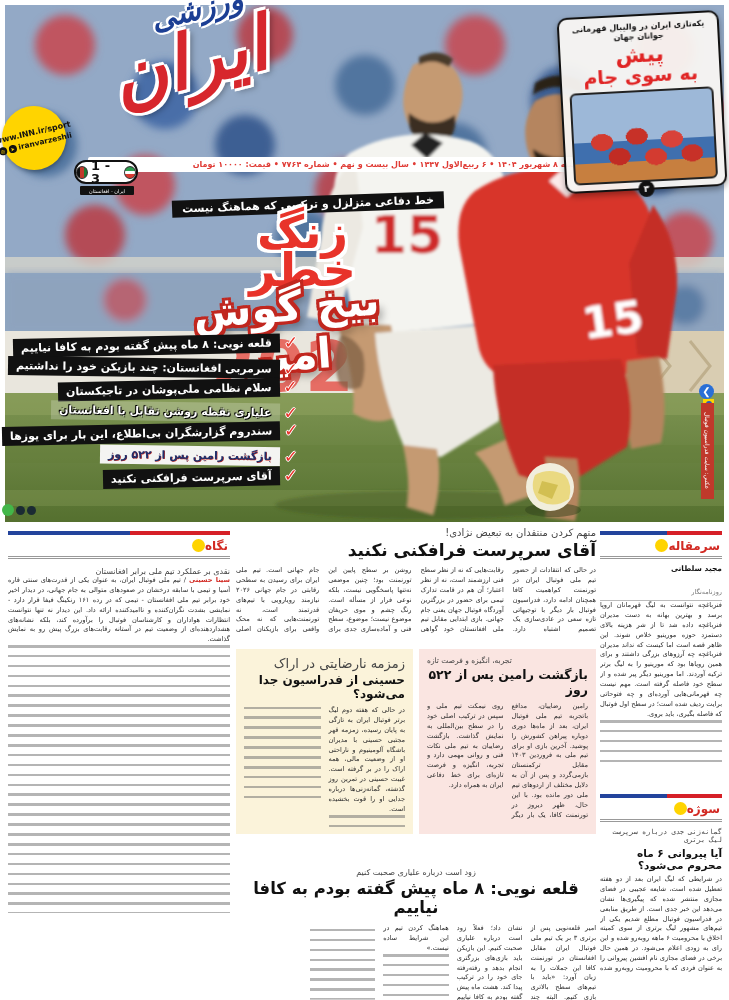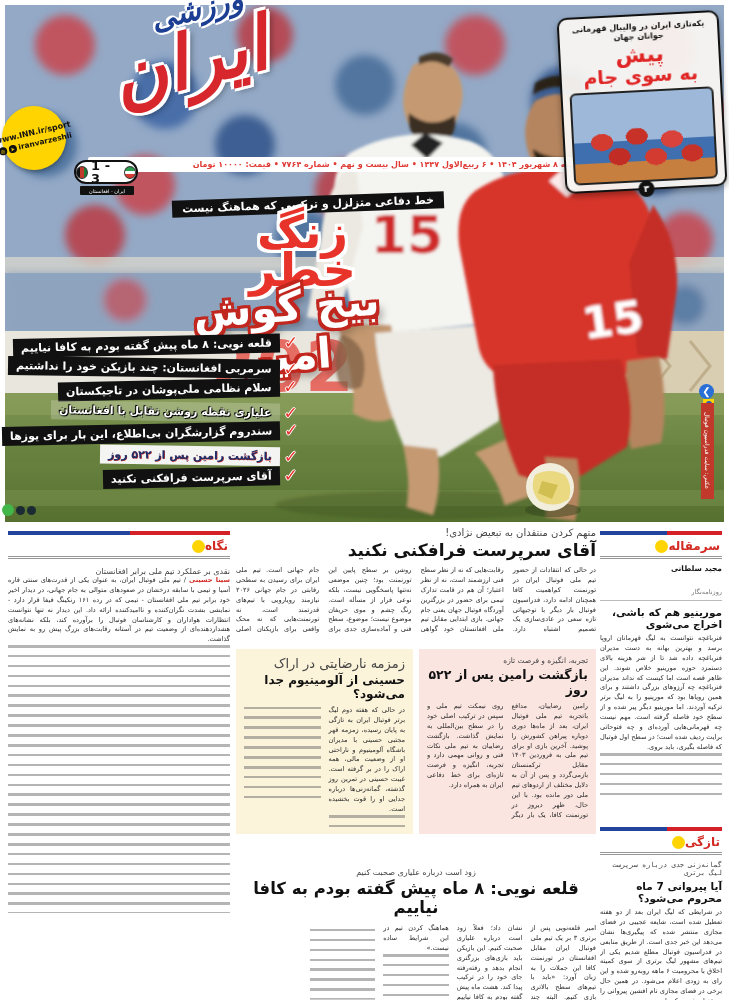--- a/index.html
+++ b/index.html
@@ -86,21 +86,21 @@
      font-size:10px;font-weight:bold;display:flex;align-items:center;justify-content:center;}
   #creditSq{left:703px;top:399px;width:11px;height:10px;background:#ffd400;display:flex;align-items:center;justify-content:center;}
   #creditSq i{width:6px;height:6px;border-radius:50%;background:#2a58c0;}
   #photoIcons{left:2px;top:504px;display:flex;gap:2px;align-items:center;}
   #photoIcons .c1{width:12px;height:12px;border-radius:50%;background:#43b649;}
   #photoIcons .c2,#photoIcons .c3{width:9px;height:9px;border-radius:50%;background:#1b2b33;}
 
   
   .col-head{display:flex;flex-direction:column;}
   .bar{height:4px;background:linear-gradient(90deg,#23449c 0 55%,#d62027 55% 100%);}
-  .secrow{display:flex;align-items:flex-end;justify-content:flex-end;padding:4px 2px 3px;direction:ltr;}
+  .secrow{display:flex;align-items:flex-start;justify-content:flex-end;padding:4px 2px 3px;direction:ltr;}
   .secdot{width:13px;height:13px;border-radius:50%;background:#ffd400;}
   .seclabel{color:#d22a23;font-weight:bold;font-size:12px;direction:rtl;}
   .dbl{border-top:1px solid #999;border-bottom:1px solid #999;height:3px;}
   .rule{border-top:1px solid #bbb;}
 
   .kick2{font-size:7.5px;color:#444;direction:rtl;}
   .hl-md{font-weight:bold;color:#111;direction:rtl;}
   .body-t{font-size:6.6px;line-height:1.5;color:#2b2b2b;direction:rtl;text-align:justify;margin:0;}
   .tfill{background:repeating-linear-gradient(to bottom,#6a6a6a 0 2.6px,transparent 2.6px 9.9px);opacity:.5;}
   .cols{column-fill:auto;overflow:hidden;direction:rtl;}
@@ -125,21 +125,21 @@
   #artA .kick2{text-align:right;font-size:10px;}
   #artA .hl{font-size:17px;text-align:right;margin:2px 0 6px;}
   #artA .cols{column-count:4;column-gap:9px;height:72px;}
 
   #artC{left:236px;top:649px;width:177px;height:185px;background:#fbf3da;padding:7px 8px;}
   #artC .kick2{font-size:13px;text-align:right;}
   #artC .hl{font-size:12px;text-align:right;margin:2px 0 5px;}
   #artC .cols{column-count:2;column-gap:8px;height:128px;}
 
   #artB{left:419px;top:649px;width:177px;height:185px;background:#fae5e1;padding:7px 8px;}
-  #artB .kick2{font-size:7.5px;text-align:right;}
+  #artB .kick2{font-size:7.5px;text-align:left;}
   #artB .hl{font-size:12.5px;text-align:right;margin:2px 0 5px;}
   #artB .cols{column-count:2;column-gap:8px;height:128px;}
 
   #artD{left:236px;top:868px;width:360px;height:158px;}
   #artD .kick2{text-align:center;font-size:8px;}
   #artD .hl{font-size:16.5px;text-align:center;margin:2px 0 7px;}
   #artD .cols{column-count:5;column-gap:8px;height:104px;}
 </style>
 </head>
 <body>
@@ -348,52 +348,51 @@
     <div id="editorial">
       <div class="bar"></div>
       <div class="secrow">
         <span class="secdot"></span>
         <span class="seclabel">سرمقاله</span>
       </div>
       <div class="dbl"></div>
       <div class="byl">مجید سلطانی</div>
       <div class="role">روزنامه‌نگار</div>
       <div class="rule"></div>
-      <div class="hl hl-md">مورینیو هم که باشی، اخراج می‌شوی</div>
       <div class="cols" style="column-count:1;height:185px;">
         <p class="body-t">فنرباغچه نتوانست به لیگ قهرمانان اروپا برسد و بهترین بهانه به دست مدیران فنرباغچه داده شد تا از شر هزینه بالای دستمزد حوزه مورینیو خلاص شوند. این ظاهر قصه است اما کیست که نداند مدیران فنرباغچه چه آرزوهای بزرگی داشتند و برای همین رویاها بود که مورینیو را به لیگ برتر ترکیه آوردند. اما مورینیو دیگر پیر شده و از سطح خود فاصله گرفته است. مهم نیست چه قهرمانی‌هایی آورده‌ای و چه فتوحاتی برایت ردیف شده است؛ در سطح اول فوتبال که فاصله بگیری، باید بروی.</p>
         <div class="tfill" style="height:48px;"></div>
       </div>
     </div>
     <div id="subject">
       <div class="bar"></div>
       <div class="secrow">
         <span class="secdot"></span>
-        <span class="seclabel">تازگی</span>
+        <span class="seclabel">سوژه</span>
       </div>
       <div class="dbl"></div>
       <div class="kick2">گمانه‌زنی جدی درباره سرپرست لیگ برتری</div>
-      <div class="hl hl-md">آیا پیروانی 7 ماه محروم می‌شود؟</div>
+      <div class="hl hl-md">آیا پیروانی ۶ ماه محروم می‌شود؟</div>
       <div class="cols" style="column-count:1;height:118px;">
         <p class="body-t">در شرایطی که لیگ ایران بعد از دو هفته تعطیل شده است، شایعه عجیبی در فضای مجازی منتشر شده که پیگیری‌ها نشان می‌دهد این خبر جدی است. از طریق منابعی در فدراسیون فوتبال مطلع شدیم یکی از تیم‌های مشهور لیگ برتری از سوی کمیته اخلاق با محرومیت ۶ ماهه روبه‌رو شده و این رای به زودی اعلام می‌شود. در همین حال برخی در فضای مجازی نام افشین پیروانی را به عنوان فردی که با محرومیت روبه‌رو شده معرفی کردند اما فدراسیون فوتبال و باشگاه پرسپولیس واکنشی نداشته‌اند.</p>
       </div>
     </div>
   </div>
 
   <div class="abs" id="artA">
     <div class="kick2">متهم کردن منتقدان به تبعیض نژادی!</div>
     <div class="hl hl-md">آقای سرپرست فرافکنی نکنید</div>
     <div class="cols">
       <p class="body-t">در حالی که انتقادات از حضور تیم ملی فوتبال ایران در تورنمنت کم‌اهمیت کافا همچنان ادامه دارد، فدراسیون فوتبال بار دیگر با توجیهاتی تازه سعی در عادی‌سازی یک تصمیم اشتباه دارد. رقابت‌هایی که نه از نظر سطح فنی ارزشمند است، نه از نظر اعتبار؛ آن هم در قامت تدارک تیمی برای حضور در بزرگترین آوردگاه فوتبال جهان یعنی جام جهانی. بازی ابتدایی مقابل تیم ملی افغانستان خود گواهی روشن بر سطح پایین این تورنمنت بود؛ چنین موضعی نه‌تنها پاسخگویی نیست، بلکه نوعی فرار از مسأله است. رنگ چشم و موی حریفان موضوع نیست؛ موضوع، سطح فنی و آماده‌سازی جدی برای جام جهانی است. تیم ملی ایران برای رسیدن به سطحی رقابتی در جام جهانی ۲۰۲۶ نیازمند رویارویی با تیم‌های قدرتمند است، نه تورنمنت‌هایی که نه محک واقعی برای بازیکنان اصلی محسوب می‌شود و نه تجربه‌ای سودمند برای چهره‌های جدید ایجاد می‌کند.</p>
     </div>
   </div>
 
   <div class="abs" id="artC">
     <div class="kick2">زمزمه نارضایتی در اراک</div>
-    <div class="hl hl-md">حسینی از آلومینیوم جدا می‌شود؟</div>
+    <div class="hl hl-md">حسینی از فدراسیون جدا می‌شود؟</div>
     <div class="cols">
       <p class="body-t">در حالی که هفته دوم لیگ برتر فوتبال ایران به تازگی به پایان رسیده، زمزمه قهر مجتبی حسینی با مدیران باشگاه آلومینیوم و ناراحتی او از وضعیت مالی، همه اراک را در بر گرفته است. غیبت حسینی در تمرین روز گذشته، گمانه‌زنی‌ها درباره جدایی او را قوت بخشیده است.</p>
       <div class="tfill" style="height:118px;"></div>
     </div>
   </div>
 
   <div class="abs" id="artB">
     <div class="kick2">تجربه، انگیزه و فرصت تازه</div>
     <div class="hl hl-md">بازگشت رامین پس از ۵۲۲ روز</div>
     <div class="cols">

